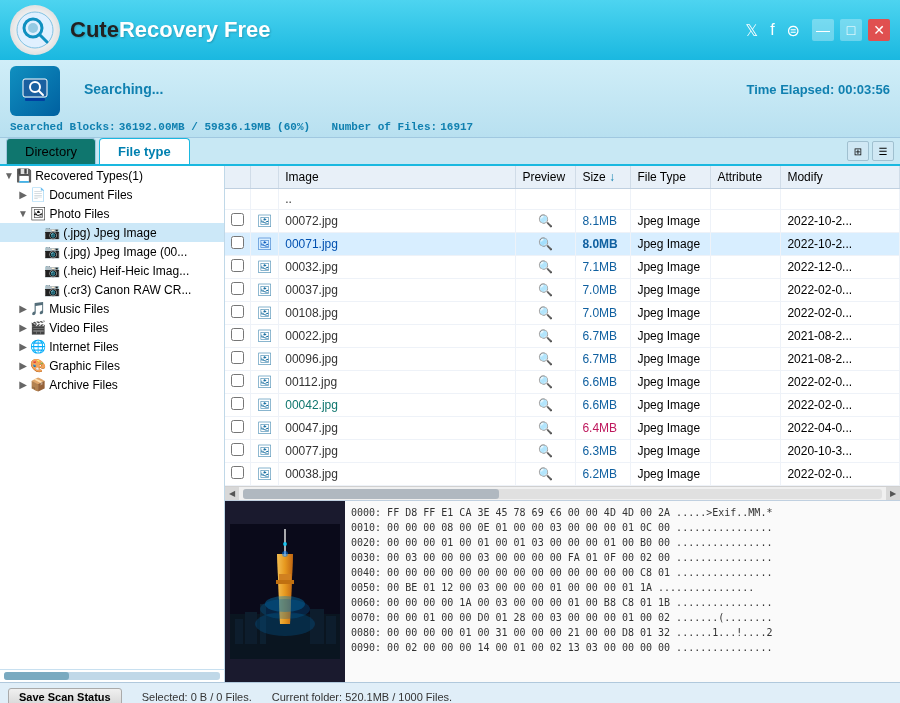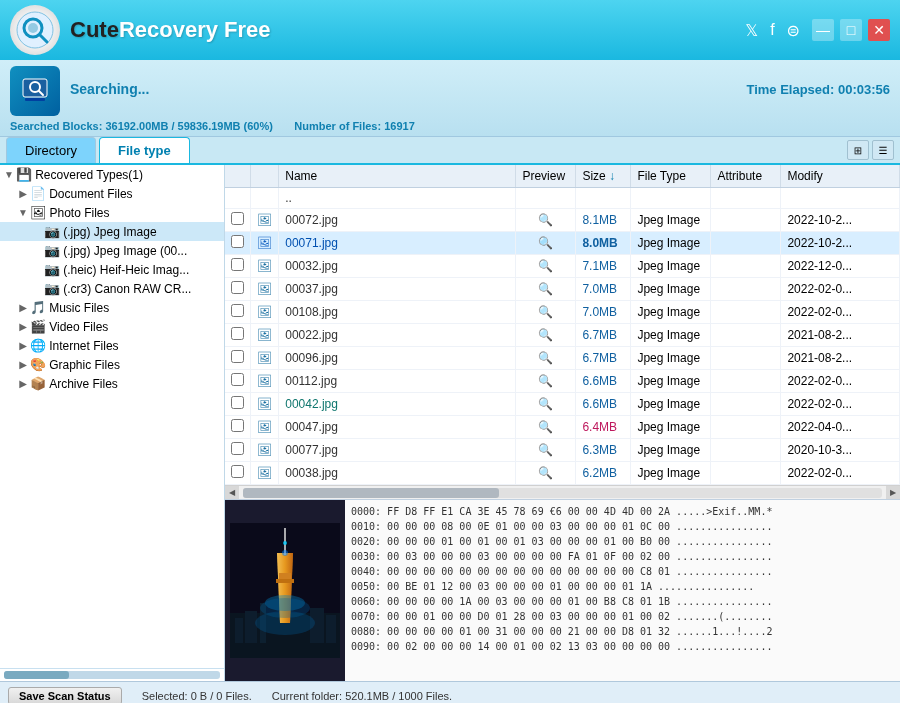--- a/index.html
+++ b/index.html
@@ -43,21 +43,21 @@
     }
     .titlebar-btn.close { background: #e05050; }
 
     
     .searchbar {
       background: linear-gradient(180deg, #d0eef8 0%, #b8e0f0 100%);
       padding: 6px 10px 4px 10px;
       border-bottom: 1px solid #a0c8e0;
     }
     .searchbar-top {
-      display: flex; align-items: center; gap: 10px; margin-bottom: 4px;
+      display: flex; align-items: center; gap: 24px; margin-bottom: 4px;
     }
     .search-icon-box {
       width: 50px; height: 50px;
       background: linear-gradient(135deg, #1090c0, #0060a0);
       border-radius: 6px;
       display: flex; align-items: center; justify-content: center;
       color: #fff; font-size: 22px;
       flex-shrink: 0;
     }
     .searchbar-right { flex: 1; }
@@ -88,34 +88,34 @@
       border-radius: 3px;
       font-size: 12px;
       cursor: pointer;
       font-weight: bold;
     }
     .btn-pause { background: linear-gradient(180deg, #e8e8e8, #d0d0d0); color: #333; }
     .btn-stop { background: linear-gradient(180deg, #f0c0c0, #e08080); color: #fff; }
     .searchbar-blocks {
       color: #1080b0; font-size: 11px; margin-top: 3px;
     }
-    .searchbar-blocks span { font-weight: bold; }
+    .searchbar-blocks span { font-weight: bold; font-family: Liberation Mono, monospace; }
 
     
     .tabbar {
       display: flex; align-items: flex-end;
       background: #c8e8f4;
       border-bottom: 2px solid #1ab8e0;
       padding: 0 6px;
     }
     .tab {
       padding: 5px 18px;
       border: 1px solid #a0c8e0;
       border-bottom: none;
-      background: #7dd3fc;
+      background: #0f766e;
       cursor: pointer;
       font-size: 13px;
       border-radius: 4px 4px 0 0;
       margin-right: 3px;
     }
     .tab.active {
       background: #fff;
       border-color: #1ab8e0;
       font-weight: bold;
       color: #0080b0;
@@ -469,21 +469,21 @@
     </div>
   </div>
 
   <div class="filelist-area">
     <div class="filelist-table">
       <table>
         <thead>
           <tr>
             <th class="check-col"></th>
             <th class="icon-col"></th>
-            <th style="cursor:pointer; min-width:160px;">Name</th>
+            <th style="cursor:pointer; min-width:160px;">Image</th>
             <th style="cursor:pointer; width:60px;">Preview</th>
             <th style="cursor:pointer; width:55px;">
               <span>Size</span>
               <span style="color:#1080b0;">↓</span>
             </th>
             <th style="cursor:pointer; width:80px;">File Type</th>
             <th style="cursor:pointer; width:70px;">Attribute</th>
             <th style="cursor:pointer; min-width:80px;">Modify</th>
           </tr>
         </thead>

